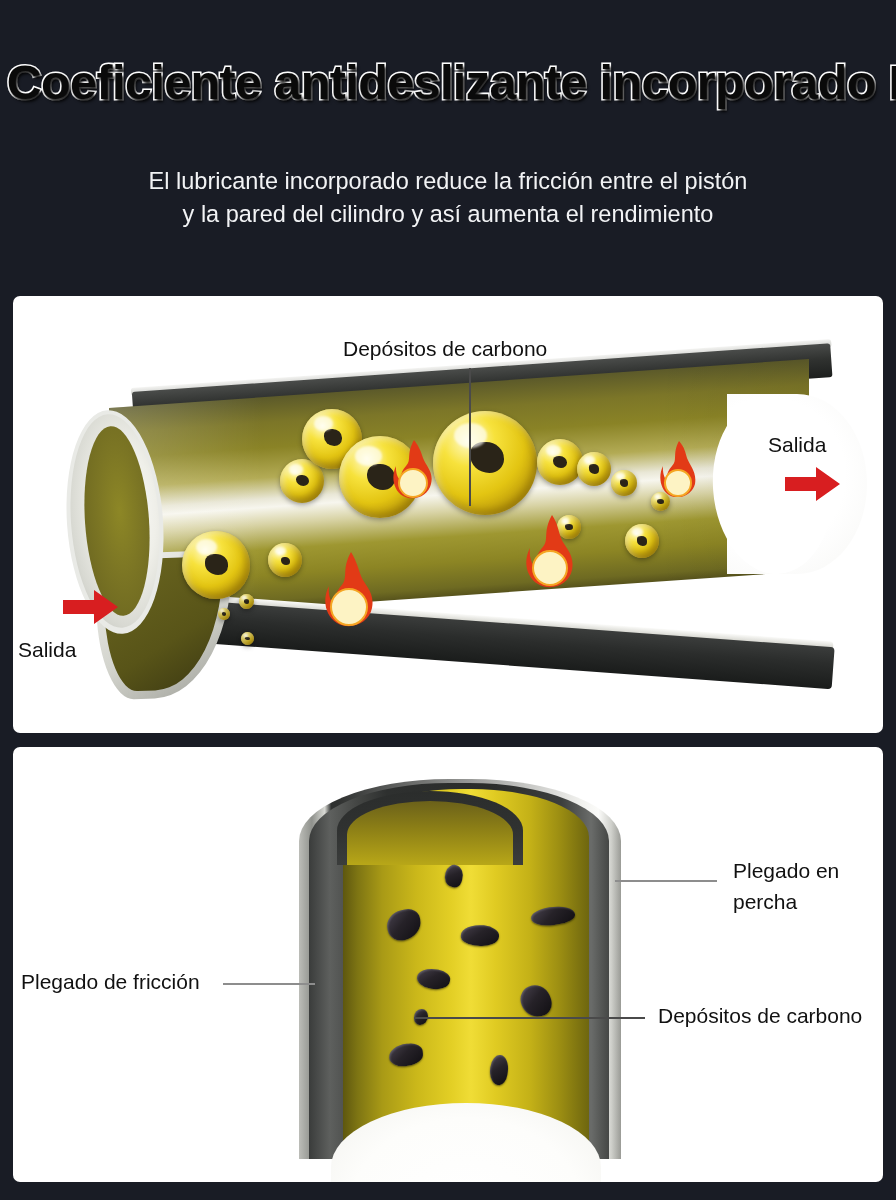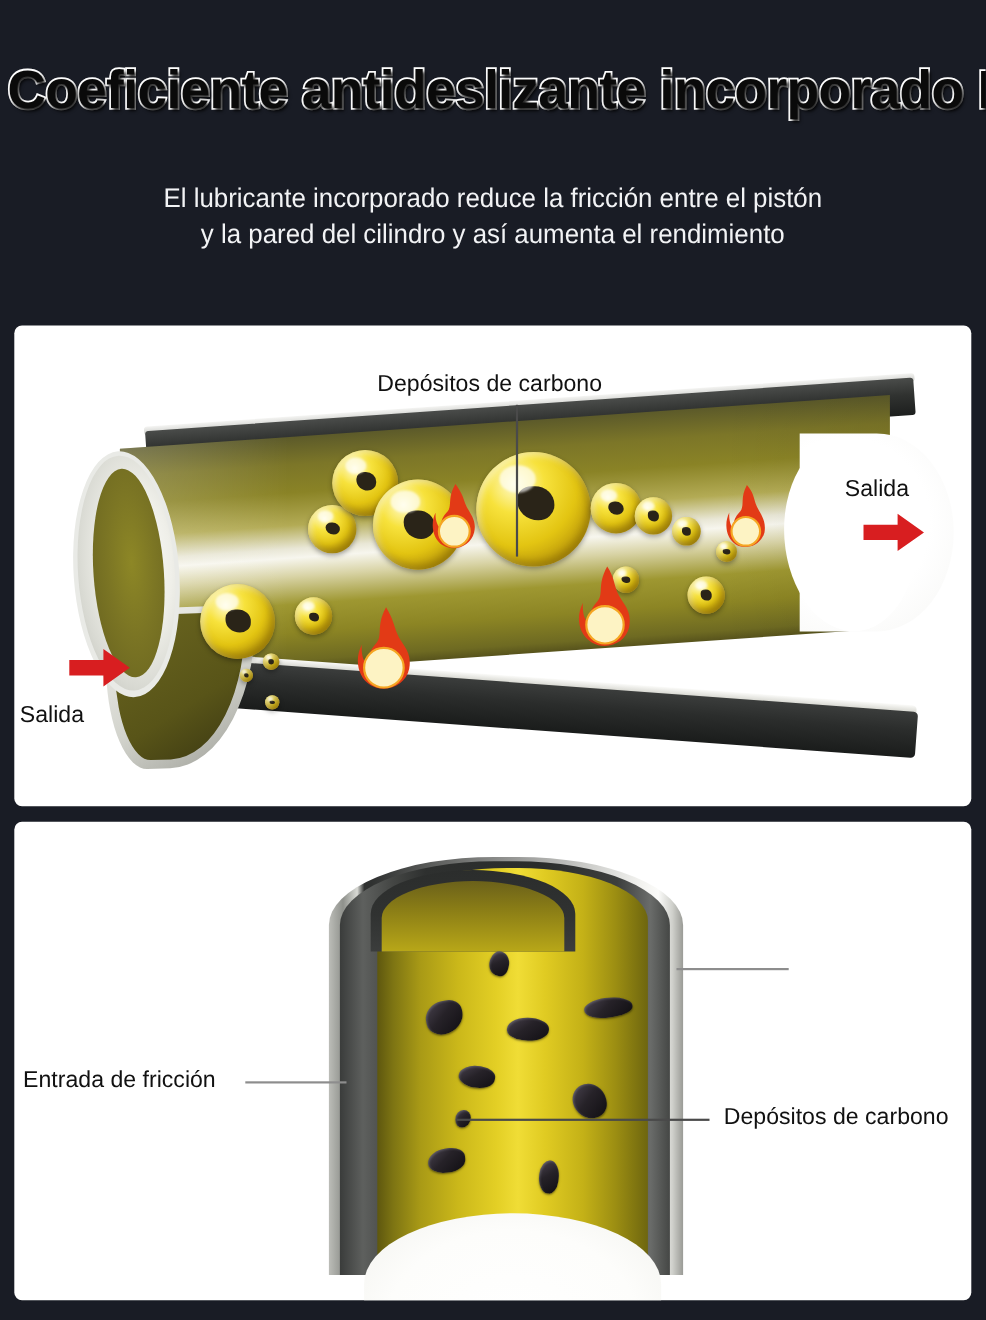--- a/index.html
+++ b/index.html
@@ -425,22 +425,26 @@
         <div class="carbon" style="left:448px;top:178px;width:38px;height:21px;border-radius:60% 45% 55% 40%;transform:rotate(6deg);"></div>
         <div class="carbon" style="left:518px;top:160px;width:44px;height:18px;border-radius:50% 60% 45% 55%;transform:rotate(-8deg);"></div>
         <div class="carbon" style="left:404px;top:222px;width:33px;height:20px;border-radius:58% 42% 55% 48%;transform:rotate(10deg);"></div>
         <div class="carbon" style="left:508px;top:238px;width:30px;height:32px;border-radius:48% 58% 44% 60%;transform:rotate(-14deg);"></div>
         <div class="carbon" style="left:401px;top:262px;width:14px;height:16px;border-radius:55% 45% 58% 42%;"></div>
         <div class="carbon" style="left:376px;top:297px;width:34px;height:22px;border-radius:60% 42% 52% 48%;transform:rotate(-6deg);"></div>
         <div class="carbon" style="left:477px;top:308px;width:18px;height:30px;border-radius:50% 58% 44% 60%;transform:rotate(8deg);"></div>
       </div>
 
       <div class="leader h" style="left:602px; top:133px; width:102px;"></div>
-
-      <div class="lbl" style="left:8px; top:222px;">Entrada de fricción</div>
+      <div class="lbl wrap" style="left:720px; top:108px; width:150px; line-height:31px;">
+        <span>Plegado en</span><br>
+        <span>percha</span>
+      </div>
+
+      <div class="lbl" style="left:8px; top:222px;">Plegado de fricción</div>
       <div class="leader h" style="left:210px; top:236px; width:92px;"></div>
 
       <div class="leader h" style="left:402px; top:270px; width:230px; background:#4a4a4a;"></div>
       <div class="lbl" style="left:645px; top:256px;">Depósitos de carbono</div>
     </div>
   </div>
 
 </div>
 
 </body></html>

